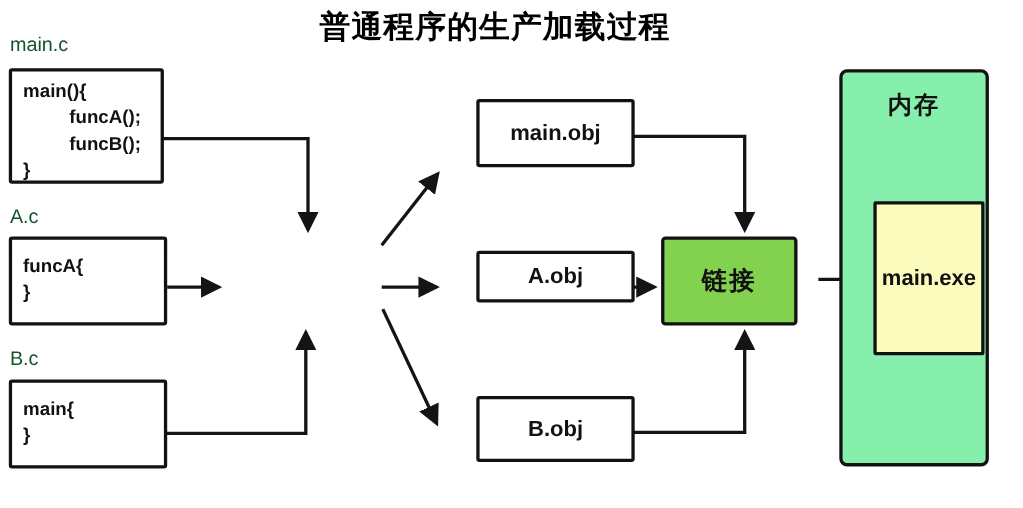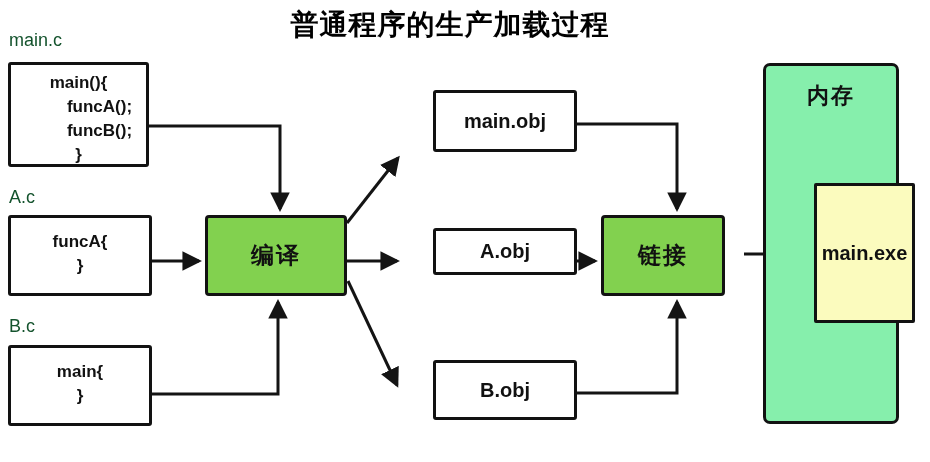--- a/index.html
+++ b/index.html
@@ -11,37 +11,37 @@
     position:absolute;left:0;top:6px;width:900px;text-align:center;
     font-size:28px;font-weight:bold;letter-spacing:1px;color:#000;
   }
   .file-label{
     position:absolute;left:9px;font-size:18px;color:#14532d;
   }
   .box{
     position:absolute;box-sizing:border-box;border:3px solid #121212;
     border-radius:3px;background:#fff;
   }
-  .code-box{padding:8px 10px 0 10px;text-align:center;}
+  .code-box{padding:8px 10px 0 10px;}
   .code-line{font-size:17px;font-weight:bold;line-height:24px;white-space:pre;}
   .code-line.indent{padding-left:42px;}
   .obj-box{display:flex;align-items:center;justify-content:center;
     font-size:20px;font-weight:bold;margin-left:30px;}
   .process-box{display:flex;align-items:center;justify-content:center;
     font-size:23px;font-weight:bold;letter-spacing:2px;border-radius:4px;}
   #memory-box{border-radius:7px;}
   #memory-label{
     position:absolute;left:0;top:15px;width:100%;text-align:center;
     font-size:22px;font-weight:bold;letter-spacing:2px;
   }
   #exe-box{
     position:absolute;left:28px;top:117px;width:101px;height:140px;
     box-sizing:border-box;border:3px solid #121212;border-radius:2px;
     display:flex;align-items:center;justify-content:center;
-    font-size:20px;font-weight:bold;margin-left:20px;
+    font-size:20px;font-weight:bold;
   }
   #arrows{position:absolute;left:0;top:0;width:930px;height:462px;pointer-events:none;}
 </style>
 </head>
 <body>
 
 <div id="stage">
 
   <div id="title">普通程序的生产加载过程</div>
 
@@ -76,21 +76,20 @@
     <div class="code-line">funcA{</div>
     <div class="code-line">}</div>
   </div>
 
   <div class="file-label" style="top:316px">B.c</div>
   <div class="box code-box" style="left:8px;top:345px;width:144px;height:81px;padding-top:12px">
     <div class="code-line">main{</div>
     <div class="code-line">}</div>
   </div>
 
-  <div class="box process-box" style="left: 205px; top: 215px; width: 142px; height: 81px; background-color: rgb(130, 209, 79);">编译</div>
 
   <div class="box obj-box" style="left:403px;top:90px;width:144px;height:62px">main.obj</div>
   <div class="box obj-box" style="left:403px;top:228px;width:144px;height:47px">A.obj</div>
   <div class="box obj-box" style="left:403px;top:360px;width:144px;height:60px">B.obj</div>
 
   <div class="box process-box" style="left: 601px; top: 215px; width: 124px; height: 81px; background-color: rgb(130, 209, 79);">链接</div>
 
   <div class="box" id="memory-box" style="left: 763px; top: 63px; width: 136px; height: 361px; background-color: #86efac;">
     <div id="memory-label">内存</div>
     <div id="exe-box" style="background-color: rgb(251, 251, 190);">main.exe</div>

